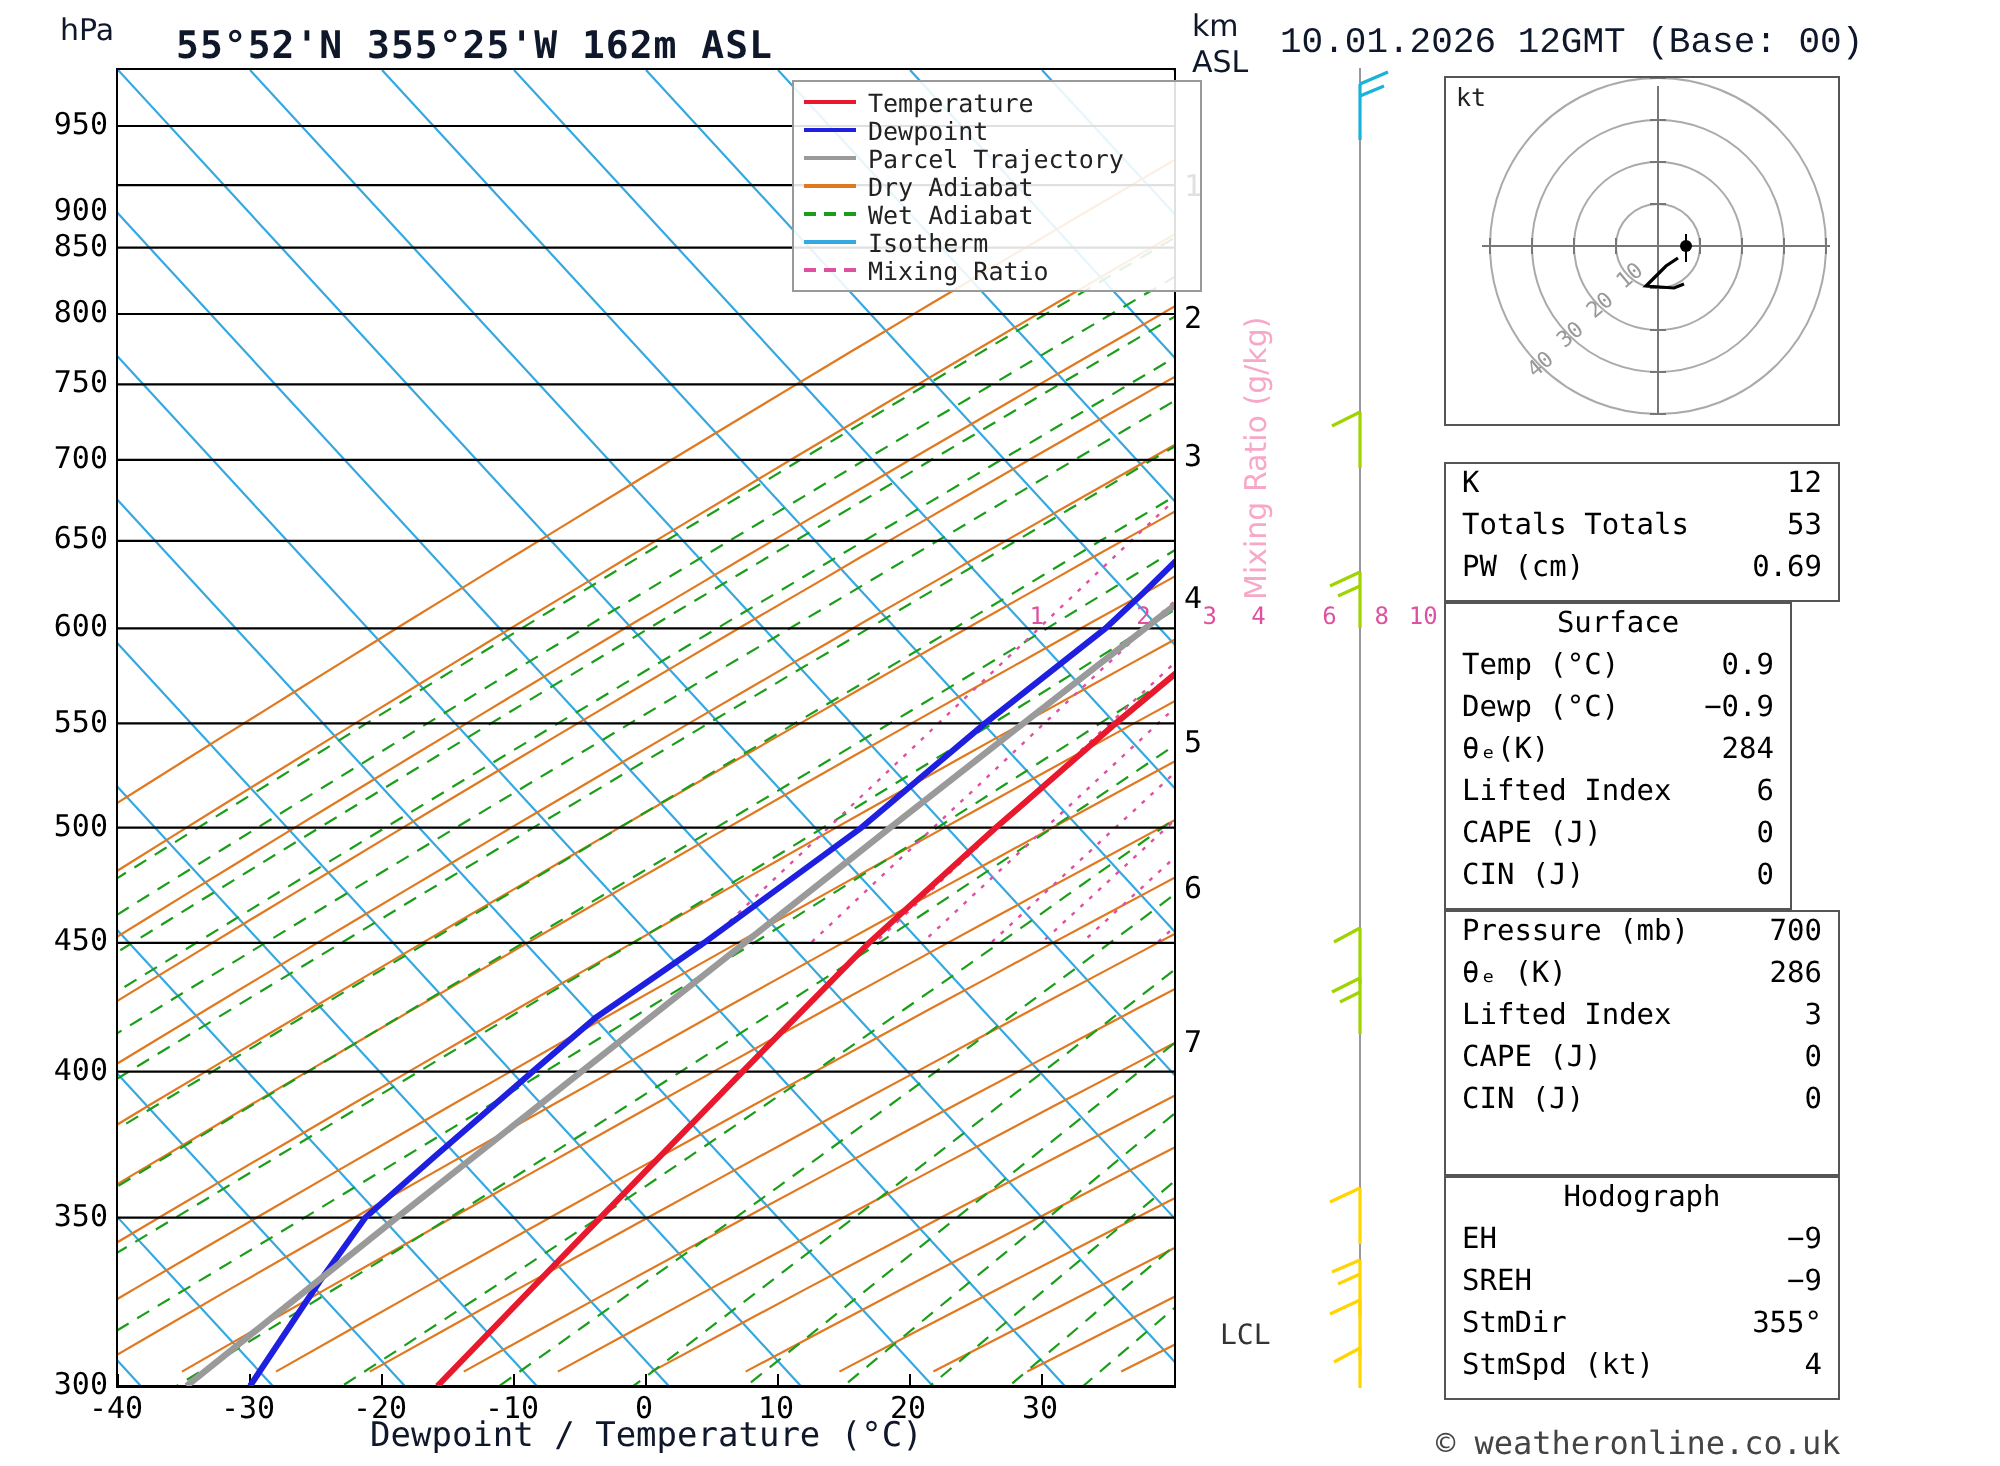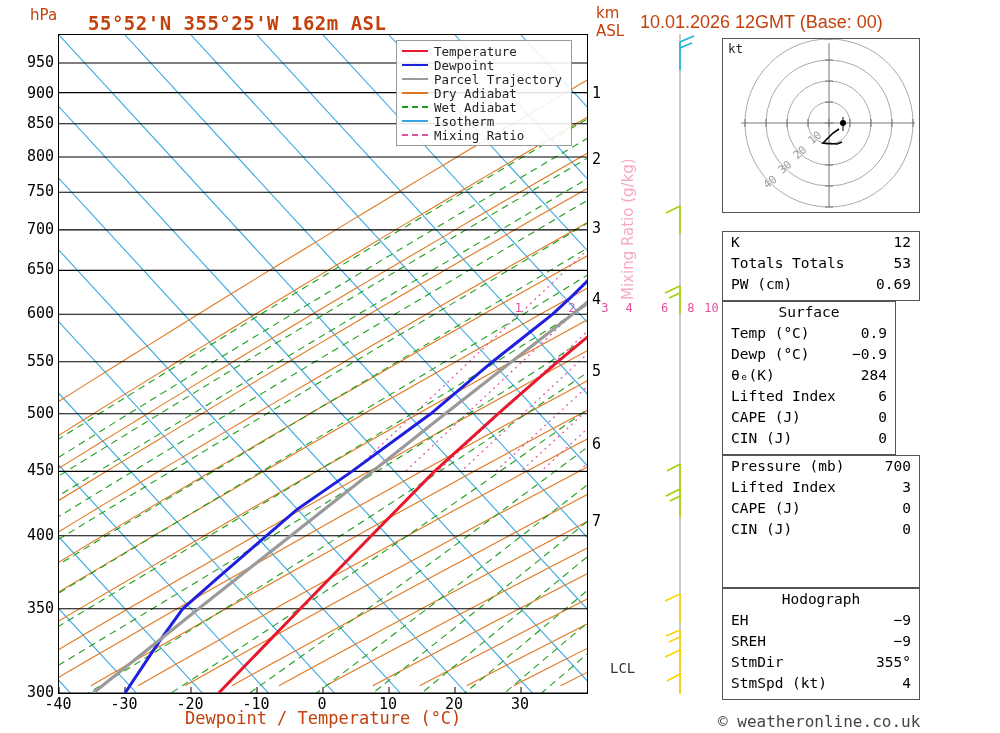--- a/index.html
+++ b/index.html
@@ -1,30 +1,30 @@
 <!DOCTYPE html>
 <html><head>
 <meta charset="utf-8">
 <style>
   html,body{margin:0;padding:0;background:#fff;}
   body{width:1000px;height:733px;position:relative;font-family:"DejaVu Sans",sans-serif;overflow:hidden;}
   .abs{position:absolute;}
-  .lbl{font-size:13px;color:#c2410c;white-space:nowrap;}
+  .lbl{font-size:13px;color:#0f172a;white-space:nowrap;}
   #skewt-title{left:88px;top:12px;font-size:19px;font-weight:bold;letter-spacing:0.5px;font-family:"DejaVu Sans Mono",monospace;}
   #hpa-label{left:30px;top:6px;font-size:15px;}
   #km-label{left:596px;top:4px;font-size:15px;}
   #asl-label{left:596px;top:22px;font-size:15px;}
-  #date-title{left:640px;top:12px;font-size:18px;font-family:Liberation Sans, sans-serif;}
+  #date-title{left:640px;top:12px;font-size:18px;font-family:Liberation Mono, monospace;}
   #xaxis-title{left:185px;top:708px;font-size:17px;font-family:"DejaVu Sans Mono",monospace;}
   #copyright{left:718px;top:712px;font-size:16px;color:#444;font-family:"DejaVu Sans Mono",monospace;}
   .plotbox{left:58px;top:34px;width:530px;height:660px;border:1px solid #000;box-sizing:border-box;overflow:hidden;background:#fff;}
   .ytick{position:absolute;right:100%;margin-right:4px;transform:translateY(-50%);font-size:15px;font-family:"DejaVu Sans Mono",monospace;}
   .xtick{position:absolute;top:100%;margin-top:3px;transform:translateX(-50%);font-size:15px;font-family:"DejaVu Sans Mono",monospace;}
   .kmtick{position:absolute;left:100%;margin-left:6px;transform:translateY(-50%);font-size:15px;font-family:"DejaVu Sans Mono",monospace;}
-  #legend{left:396px;top:40px;width:176px;border:1px solid #999;background:rgba(255,255,255,0.88);padding:3px 5px;box-sizing:border-box;}
+  #legend{left:396px;top:40px;width:205px;border:1px solid #999;background:rgba(255,255,255,0.88);padding:3px 5px;box-sizing:border-box;}
   #legend .row{display:flex;align-items:center;height:14px;}
   #legend .swatch{width:26px;height:0;border-top:2px solid #000;margin-right:6px;flex:none;}
   #legend .txt{font-size:12.5px;font-family:"DejaVu Sans Mono",monospace;color:#222;}
   #mixing-axis-label{left:619px;top:300px;width:20px;font-size:15px;color:#f7a8c8;transform:rotate(-90deg);transform-origin:left top;white-space:nowrap;}
   .hodobox{left:722px;top:38px;width:198px;height:175px;border:1px solid #555;box-sizing:border-box;}
   .panel{position:absolute;border:1px solid #555;box-sizing:border-box;background:#fff;}
   .panel .prow{display:flex;justify-content:space-between;font-size:14.5px;font-family:"DejaVu Sans Mono",monospace;padding:0 8px;line-height:21px;}
   .panel .phead{text-align:center;font-size:14.5px;font-family:"DejaVu Sans Mono",monospace;line-height:21px;}
   #lcl-label{left:610px;top:660px;font-size:14px;font-family:"DejaVu Sans Mono",monospace;color:#333;}
 </style>
@@ -150,21 +150,21 @@
     <div class="ytick" style="top: 500.775px;">400</div>
     <div class="ytick" style="top: 436.404px;">450</div>
     <div class="ytick" style="top: 378.822px;">500</div>
     <div class="ytick" style="top: 326.732px;">550</div>
     <div class="ytick" style="top: 279.178px; text-align: center;">600</div>
     <div class="ytick" style="top: 235.433px;">650</div>
     <div class="ytick" style="top: 194.931px;">700</div>
     <div class="ytick" style="top: 157.225px;">750</div>
     <div class="ytick" style="top: 121.953px;">800</div>
     <div class="ytick" style="top: 88.8205px;">850</div>
-    <div class="ytick" style="top: 59px;">900</div>
+    <div class="ytick" style="top: 71px;">900</div>
     <div class="ytick" style="top: 28.033px;">950</div>
   </div>
 <div class="abs" id="xtick-layer" style="left: 58px; top: 34px; width: 528px; height: 658px;">
     <div class="xtick" style="left: 0px;">-40</div>
     <div class="xtick" style="left: 66px;">-30</div>
     <div class="xtick" style="left: 132px;">-20</div>
     <div class="xtick" style="left: 198px;">-10</div>
     <div class="xtick" style="left: 264px;">0</div>
     <div class="xtick" style="left: 330px;">10</div>
     <div class="xtick" style="left: 396px;">20</div>
@@ -336,20 +336,24 @@
       <span>CIN (J)</span>
       <span>0</span>
     </div>
   </div>
 <div class="panel" id="panel3" style="left:722px;top:455px;width:198px;height:133px;">
     <div class="prow">
       <span>Pressure (mb)</span>
       <span>700</span>
     </div>
     <div class="prow">
+      <span>θₑ (K)</span>
+      <span>286</span>
+    </div>
+    <div class="prow">
       <span>Lifted Index</span>
       <span>3</span>
     </div>
     <div class="prow">
       <span>CAPE (J)</span>
       <span>0</span>
     </div>
     <div class="prow">
       <span>CIN (J)</span>
       <span>0</span>

